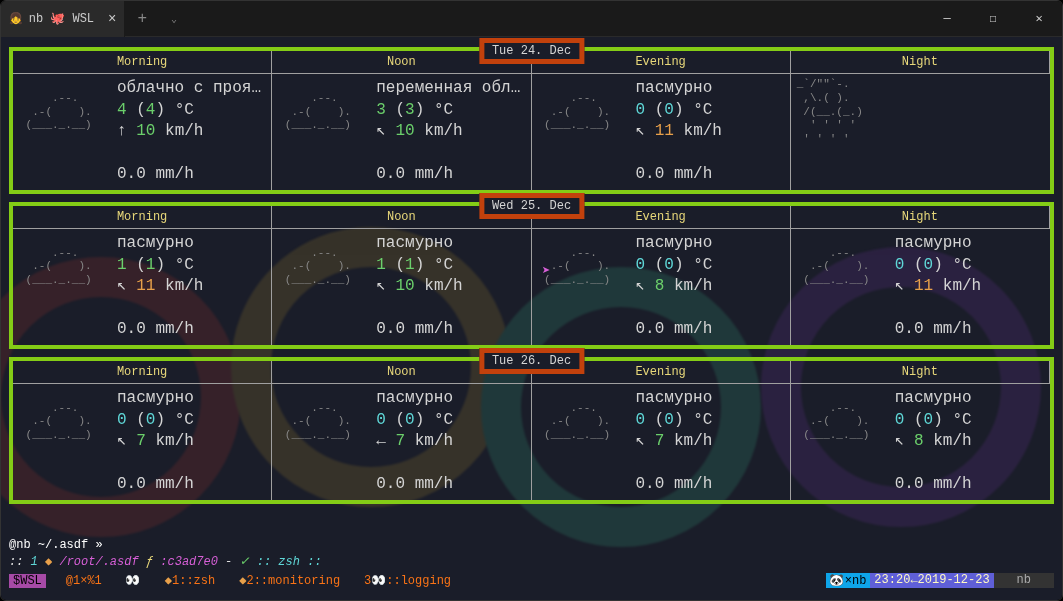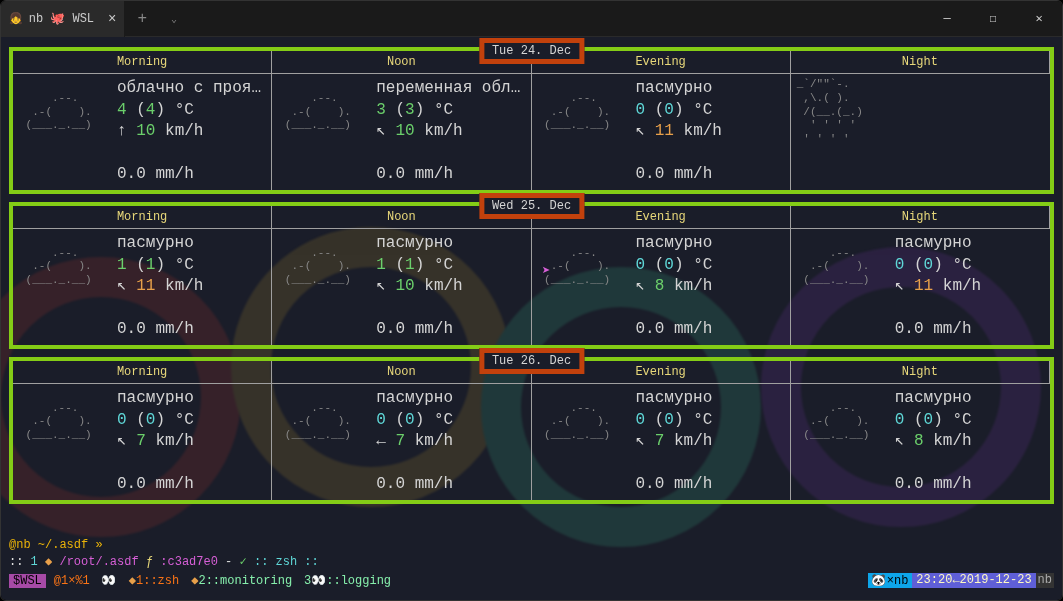--- a/index.html
+++ b/index.html
@@ -154,55 +154,56 @@
 .wind-orange { color: #e8a04a; }
 .unit { color: #d4d4d4; }
 
 .prompt-line {
   position: absolute;
   bottom: 48px;
   left: 8px;
   right: 8px;
   font-size: 12px;
 }
-.prompt-cyan { color: #eab308; }
+.prompt-cyan { color: #ffffff; }
 
 .status-line {
   position: absolute;
   bottom: 31px;
   left: 8px;
   right: 24px;
   font-size: 12px;
   color: #aaa;
+  font-style: italic;
 }
 .orange { color: #e8a04a; }
 .magenta { color: #d75fd7; }
 .white { color: #e0e0e0; }
 .green { color: #6bcf6b; }
 .cyan { color: #5fd7d7; }
 .yellow { color: #e8d87a; }
 
 .bottom-bar {
   position: absolute;
   bottom: 12px;
   left: 8px;
   right: 8px;
   font-size: 12px;
   display: flex;
   align-items: center;
-  gap: 4px;
+  gap: 16px;
 }
 .seg { padding: 0 4px; }
 .seg-magenta { background: #a64aa6; color: #000; }
 .seg-orange-text { color: #f97316; }
-.seg-cyan { color: #86efac; }
+.seg-cyan { color: #f97316; }
 .seg-right { margin-left: auto; display: flex; gap: 0; }
 .seg-pink { background: #0ea5e9; color: #000; padding: 0 4px; }
 .seg-purple { background: #5f5fd7; color: #fef9c3; padding: 0 4px; }
-.seg-dark { background: #333; color: #aaa; padding: 0 2px; }
+.seg-dark { background: #333; color: #aaa; padding: 0 23px; }
 
 .cursor-arrow {
   position: absolute;
   top: 225px;
   left: 541px;
   color: #d75fd7;
   font-size: 14px;
   z-index: 10;
   pointer-events: none;
 }

